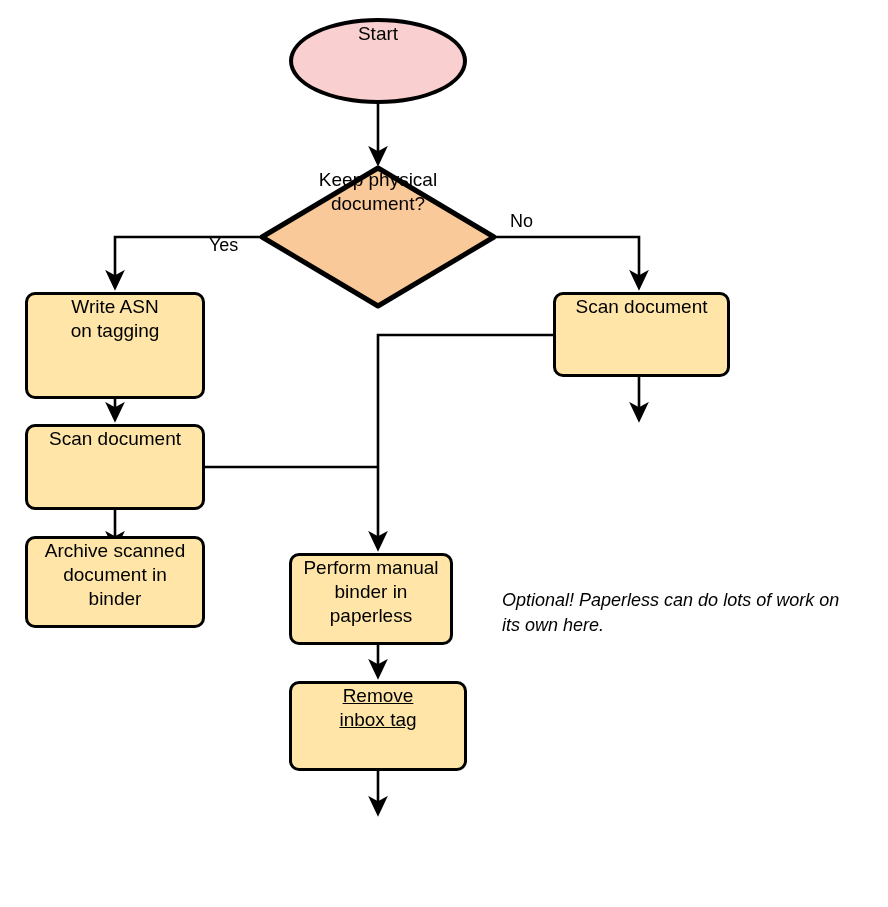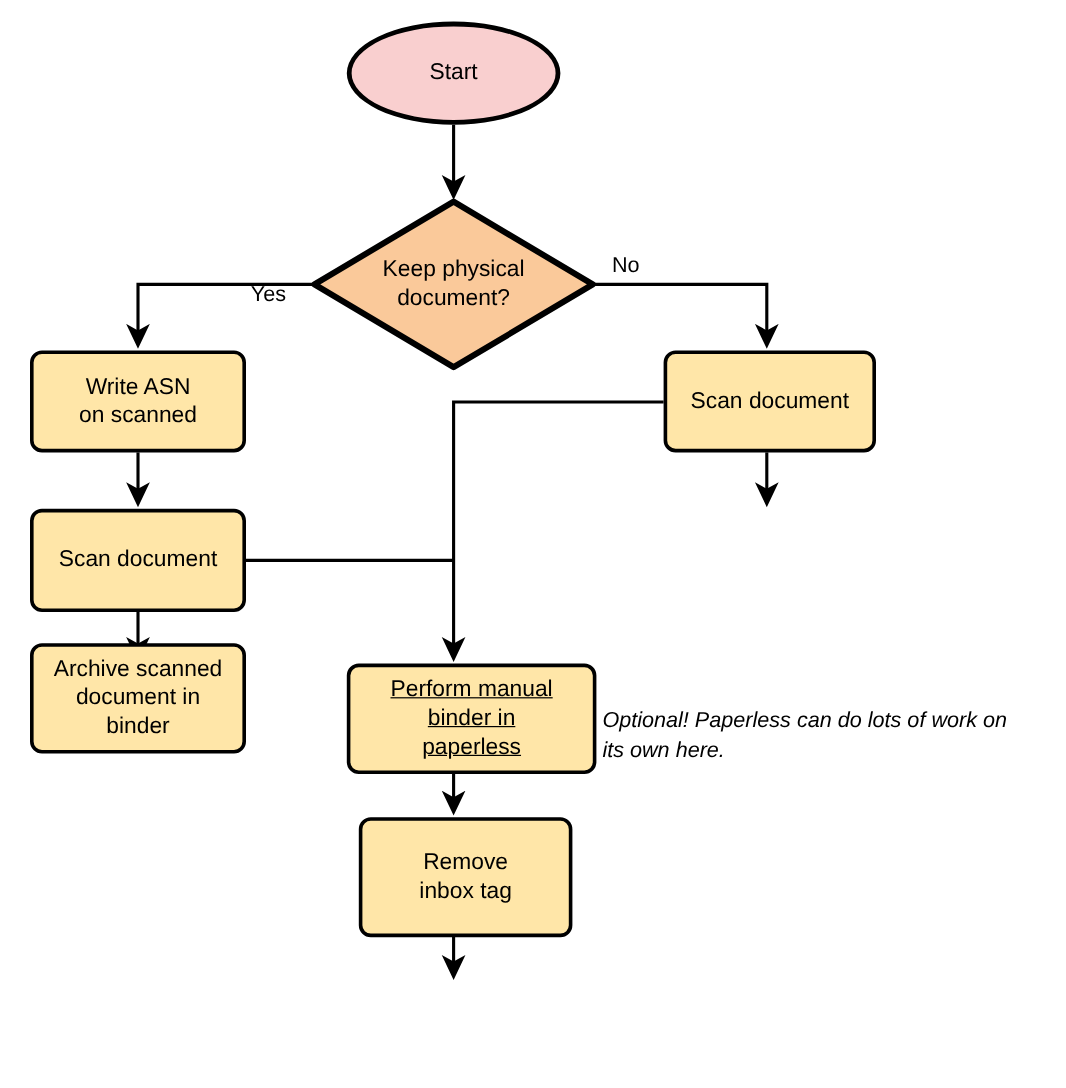--- a/index.html
+++ b/index.html
@@ -24,21 +24,21 @@
     position: absolute;
     left: 0;
     top: 0;
     width: 888px;
     height: 907px;
   }
   .node {
     position: absolute;
     box-sizing: border-box;
     display: flex;
-    align-items: center;
+    align-items: flex-start;
     justify-content: center;
     text-align: center;
     font-size: 19px;
     line-height: 24px;
     color: #000000;
     z-index: 3;
   }
   .node-process {
     background: #ffe6a8;
     border: 3px solid #000000;
@@ -116,53 +116,53 @@
   <div class="node node-decision" style="left:288px; top:168px; width:180px; height:138px;">
     <div class="decision-label">
       <div>Keep physical</div>
       <div>document?</div>
     </div>
   </div>
 
   <div class="edge-label" style="left:209px; top:211px;margin-top:24px;">Yes</div>
   <div class="edge-label" style="left:510px; top:211px;">No</div>
 
-  <div class="node node-process" style="left:25px; top:292px; width:180px; height:85px;">
+  <div class="node node-process" style="left:25px; top:292px; width:180px; height:107px;">
     <div>
       <div>Write ASN</div>
-      <div>on scanned</div>
+      <div>on tagging</div>
     </div>
   </div>
 
   <div class="node node-process" style="left:25px; top:424px; width:180px; height:86px;">
     <span>Scan document</span>
   </div>
 
   <div class="node node-process" style="left:25px; top:536px; width:180px; height:92px;">
     <div>
       <div>Archive scanned</div>
       <div>document in</div>
       <div>binder</div>
     </div>
   </div>
 
   <div class="node node-process" style="left:553px; top:292px; width:177px; height:85px;">
     <span>Scan document</span>
   </div>
 
 
-  <div class="node node-process" style="left:289px; top:553px; width:208px; height:92px;text-decoration:underline;">
+  <div class="node node-process" style="left:289px; top:553px; width:164px; height:92px;">
     <div>
       <div>Perform manual</div>
       <div>binder in</div>
       <div>paperless</div>
     </div>
   </div>
 
-  <div class="node node-process" style="left:299px; top:681px; width:178px; height:100px;">
+  <div class="node node-process" style="left:289px; top:681px; width:178px; height:90px;text-decoration:underline;">
     <div>
       <div>Remove</div>
       <div>inbox tag</div>
     </div>
   </div>
 
 
   <div class="annotation" style="left:502px; top:588px; width:405px;">
     <div>Optional! Paperless can do lots of work on</div>
     <div>its own here.</div>

